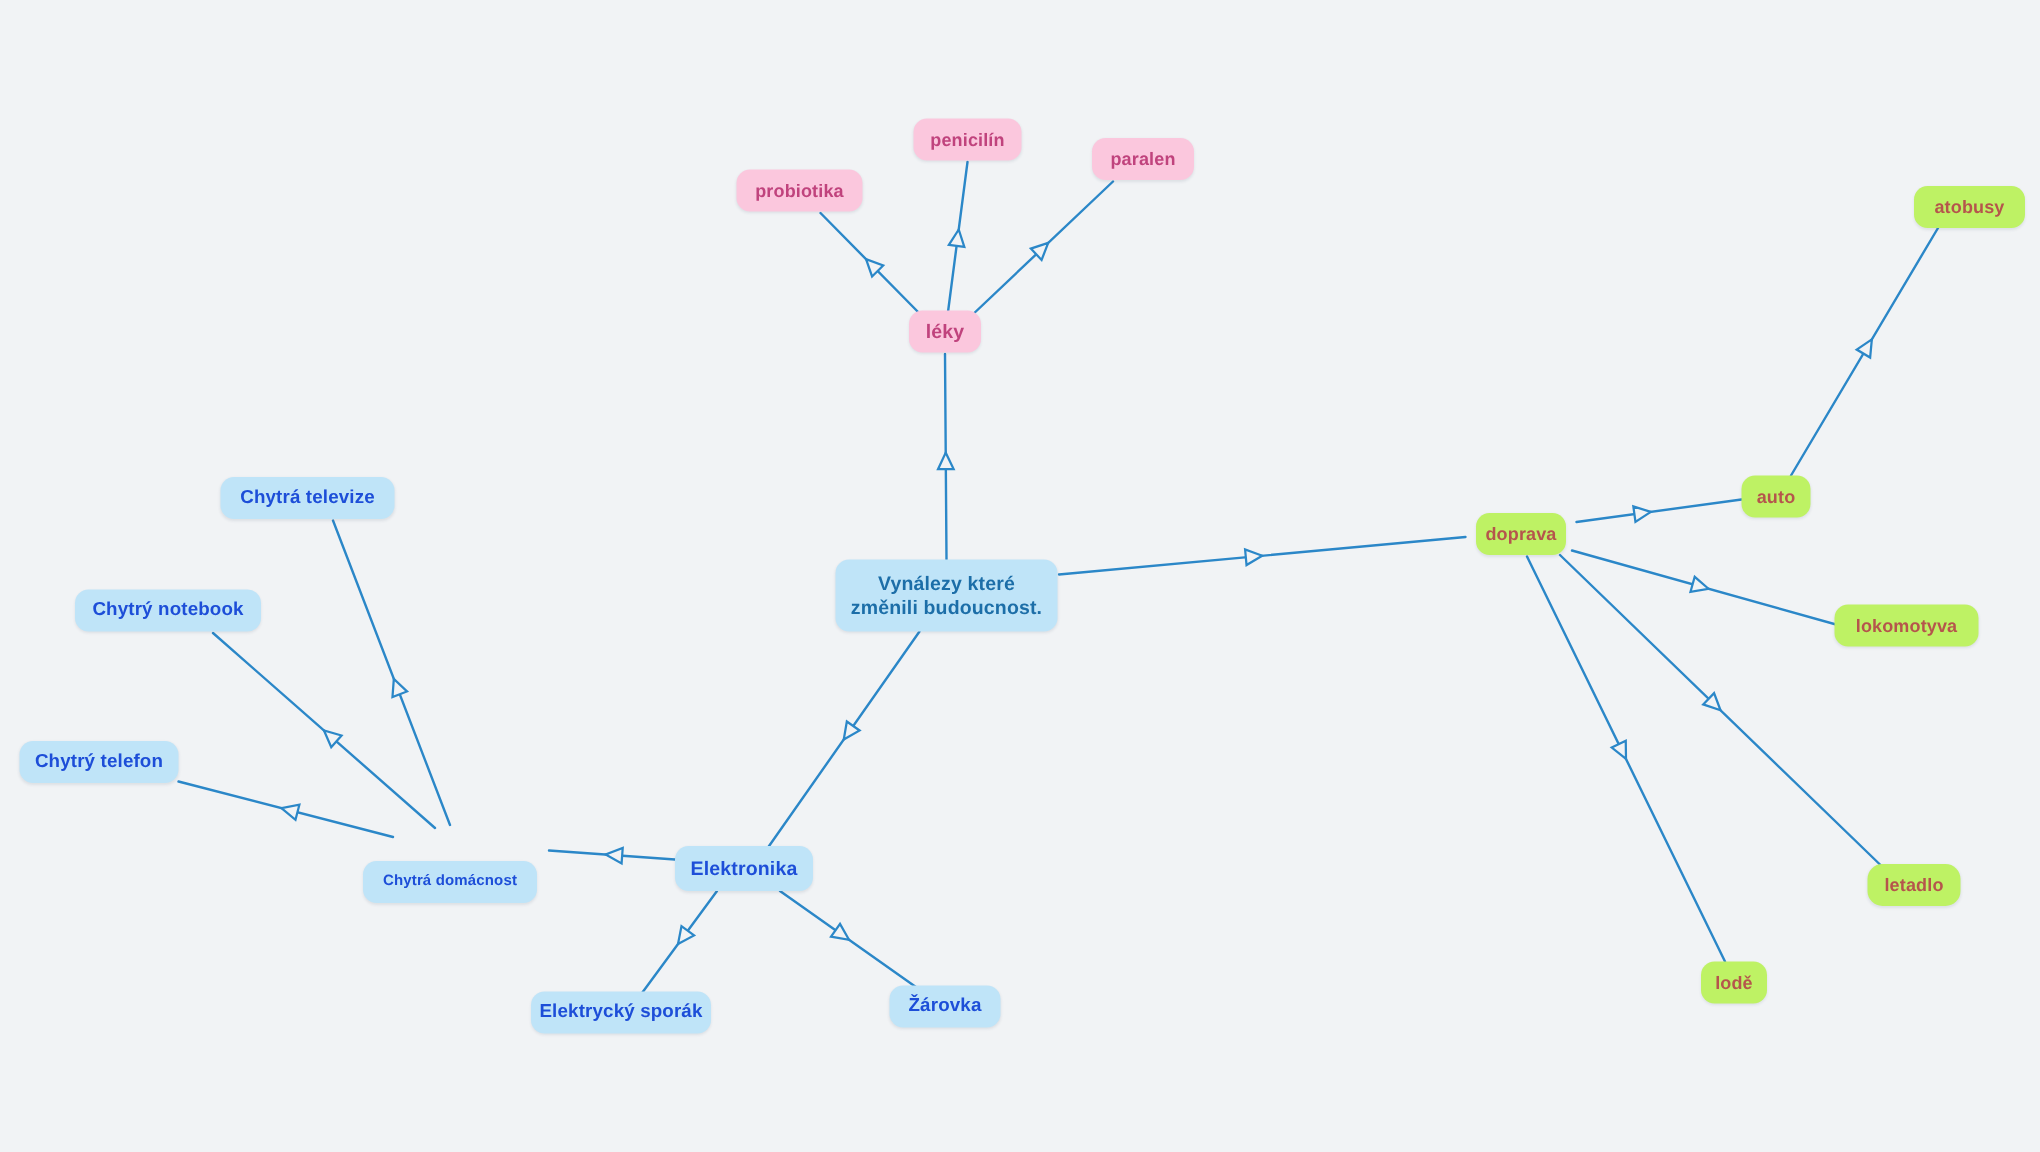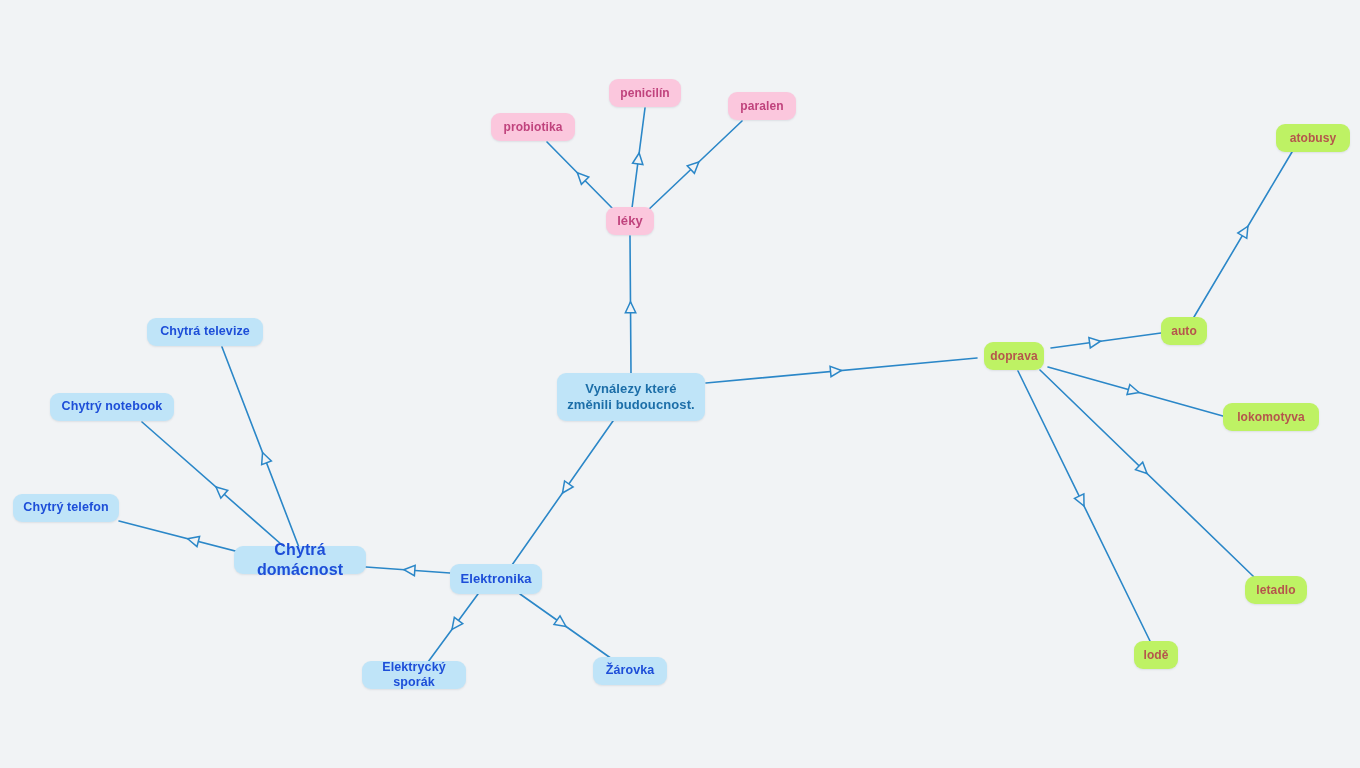--- a/index.html
+++ b/index.html
@@ -132,20 +132,20 @@
       <div class="node pink" style="left: 645px; top: 93px; width: 72px; height: 28px; font-size: 12px;">penicilín</div>
       <div class="node pink" style="left: 533px; top: 127px; width: 84px; height: 28px; font-size: 12px;">probiotika</div>
       <div class="node pink" style="left: 762px; top: 106px; width: 68px; height: 28px; font-size: 12px;">paralen</div>
       <div class="node orange" style="left: 1014px; top: 356px; width: 60px; height: 28px; font-size: 12px;">doprava</div>
       <div class="node orange" style="left: 1184px; top: 331px; width: 46px; height: 28px; font-size: 12px;">auto</div>
       <div class="node orange" style="left: 1313px; top: 138px; width: 74px; height: 28px; font-size: 12px;">atobusy</div>
       <div class="node orange" style="left: 1271px; top: 417px; width: 96px; height: 28px; font-size: 12px;">lokomotyva</div>
       <div class="node orange" style="left: 1276px; top: 590px; width: 62px; height: 28px; font-size: 12px; border-radius: 10px;">letadlo</div>
       <div class="node orange" style="left: 1156px; top: 655px; width: 44px; height: 28px; font-size: 12px;">lodě</div>
       <div class="node blue" style="left: 496px; top: 579px; width: 92px; height: 30px; font-size: 13px;">Elektronika</div>
-      <div class="node blue" style="left: 300px; top: 560px; width: 132px; height: 28px; font-size: 16px;">Chytrá domácnost</div>
+      <div class="node blue" style="left: 300px; top: 588px; width: 116px; height: 28px; font-size: 10px;">Chytrá domácnost</div>
       <div class="node blue" style="left: 205px; top: 332px; width: 116px; height: 28px; font-size: 12.5px;">Chytrá televize</div>
       <div class="node blue" style="left: 112px; top: 407px; width: 124px; height: 28px; font-size: 12.5px;">Chytrý notebook</div>
       <div class="node blue" style="left: 66px; top: 508px; width: 106px; height: 28px; font-size: 12.5px;">Chytrý telefon</div>
-      <div class="node blue" style="left: 414px; top: 675px; width: 104px; height: 28px; font-size: 12.5px;">Elektrycký sporák</div>
+      <div class="node blue" style="left: 414px; top: 675px; width: 120px; height: 28px; font-size: 12.5px;">Elektrycký sporák</div>
       <div class="node blue" style="left: 630px; top: 671px; width: 74px; height: 28px; font-size: 12.5px;">Žárovka</div>
     </div>
 </div>
 
 </body></html>

